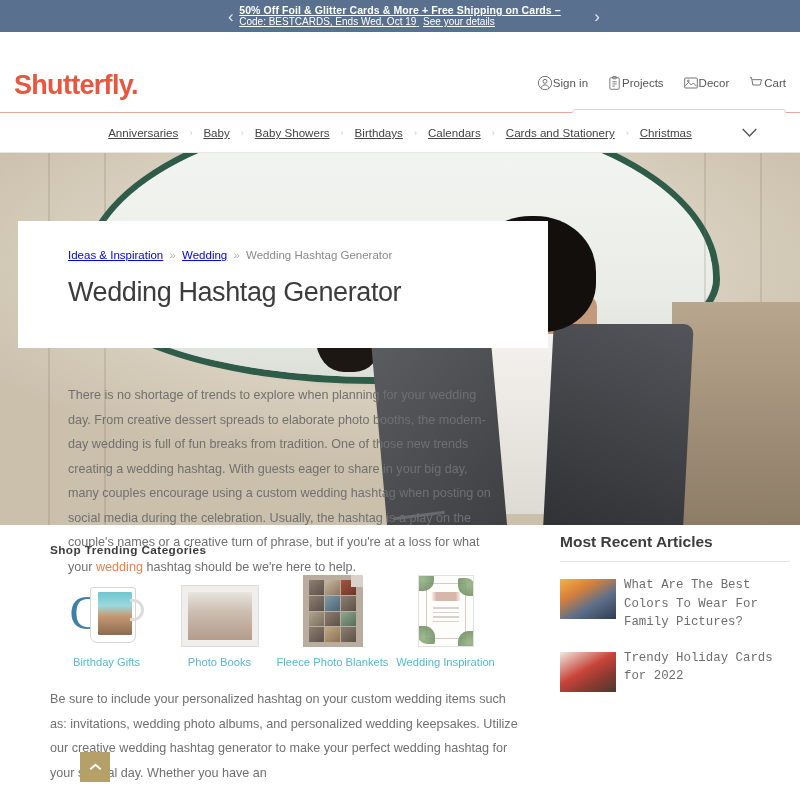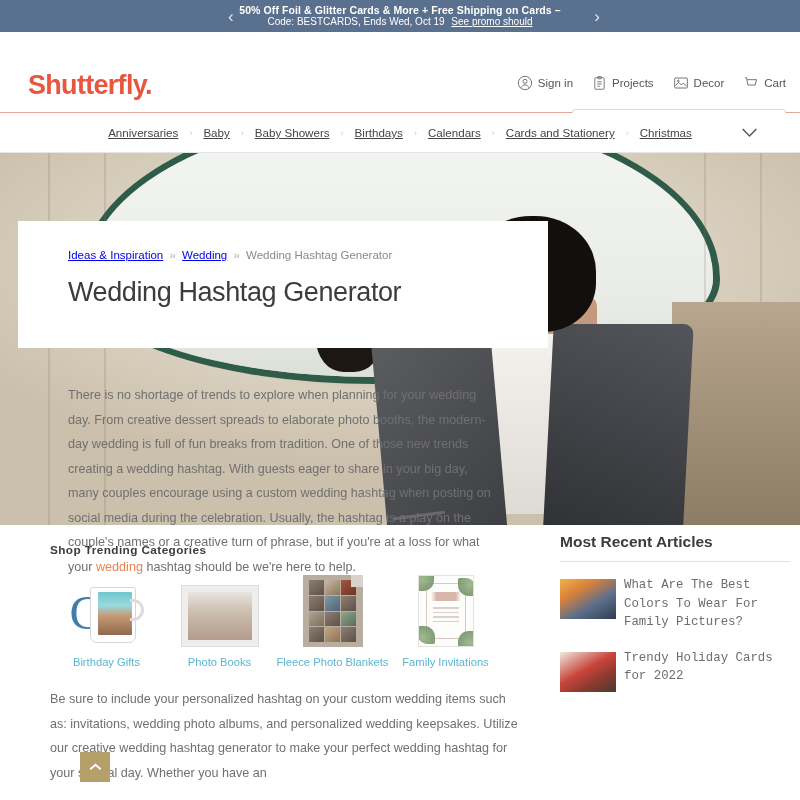--- a/index.html
+++ b/index.html
@@ -13,45 +13,45 @@
   
   .promo {
     height: 32px;
     background: #5a708f;
     color: #ffffff;
     display: flex;
     align-items: center;
     justify-content: center;
     position: relative;
   }
-  .promo-text { text-align: center; line-height: 1.18; }
+  .promo-text { line-height: 1.18; text-decoration: underline; }
   .promo-line1 { font-size: 10.5px; font-weight: bold; letter-spacing: .1px; }
   .promo-line2 { font-size: 10px; font-weight: normal; }
   .promo-link { text-decoration: underline; margin-left: 4px; color:#fff; }
   .promo-arrow {
     position: absolute; top: 50%; transform: translateY(-50%);
     font-size: 17px; color: #e3e8ef; font-weight: 300; line-height: 1;
   }
   .promo-arrow.left { left: 228px; }
   .promo-arrow.right { right: 200px; }
 
   
   .header { background:#fff; padding: 0 18px; position: relative; height: 80px; }
   .logo {
-    position: absolute; left: 28px; top: 38px;
+    position: absolute; left: 14px; top: 38px;
     font-size: 27px; font-weight: bold; color: #e8563f;
     letter-spacing: -0.7px; font-family: "Liberation Sans", sans-serif;
   }
   .logo .dot { color:#e8563f; }
 
   .util-nav {
     position: absolute; right: 14px; top: 43px;
     display: flex; align-items: center; gap: 19px;
   }
-  .util-item { display: flex; align-items: center; gap: 5px; color:#555; font-size: 11.5px; }
+  .util-item { display: flex; align-items: center; gap: 0; color:#555; font-size: 11.5px; }
   .util-item svg { display:block; }
 
   .main-nav {
     position: absolute; left: 14px; top: 82px;
     display: flex; align-items: center; gap: 17px;
     font-size: 11.8px; font-weight: bold; color: #333;
   }
   .main-nav .active { color: #e8563f; }
   .nav-more { display:flex; align-items:center; gap:3px; }
   .plus { font-weight: bold; font-size: 12px; }
@@ -340,21 +340,21 @@
 </style>
 </head>
 <body>
 
 <div class="promo">
   <span class="promo-arrow left">‹</span>
   <div class="promo-text">
     <div class="promo-line1">50% Off Foil &amp; Glitter Cards &amp; More + Free Shipping on Cards –</div>
     <div class="promo-line2">
       <span>Code: BESTCARDS, Ends Wed, Oct 19</span>
-      <a class="promo-link" href="#">See promo should</a>
+      <a class="promo-link" href="#">See your details</a>
     </div>
   </div>
   <span class="promo-arrow right">›</span>
 </div>
 
 <div class="header">
   <div class="logo">
     <span>Shutterfly</span><span class="dot">.</span>
   </div>
 
@@ -546,21 +546,21 @@
                 <span></span>
                 <span></span>
                 <span></span>
               </div>
             <div class="leaf tl"></div>
               <div class="leaf tr"></div>
             <div class="leaf bl"></div>
               <div class="leaf br"></div>
           </div>
         </div>
-        <div class="t-label">Family Invitations</div>
+        <div class="t-label">Wedding Inspiration</div>
       </div>
 
     </div>
 
     <p class="body-p" style="margin-top:18px">Be sure to include your personalized hashtag on your custom wedding items such as: invitations, wedding photo albums, and personalized wedding keepsakes. Utilize our creative wedding hashtag generator to make your perfect wedding hashtag for your special day. Whether you have an</p>
   </div>
 
   <div class="col-side">
     <div class="side-head">Most Recent Articles</div>
     <div class="side-rule"></div>

